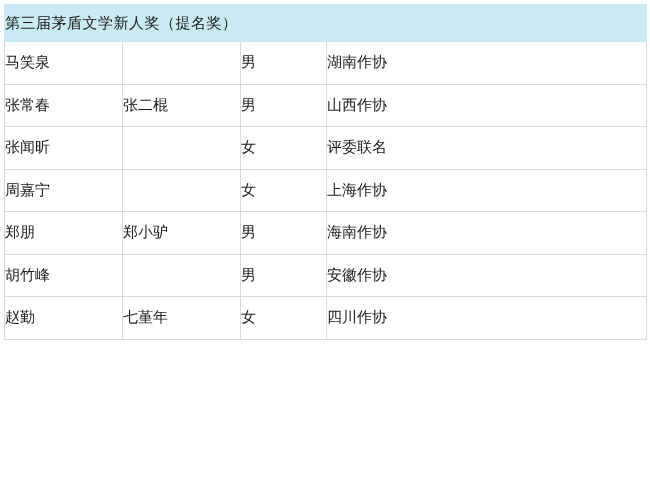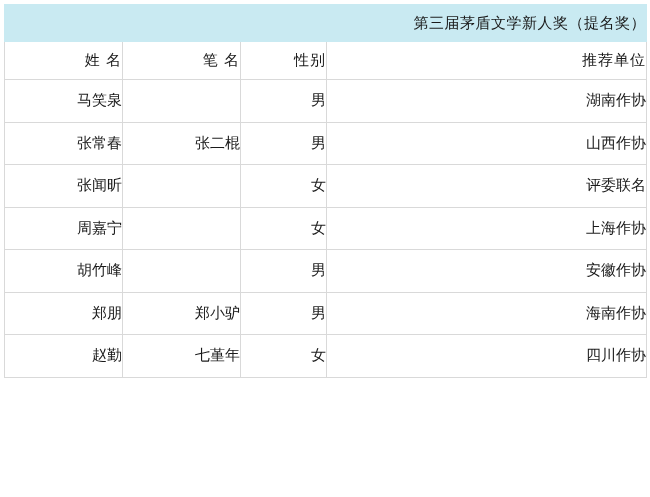--- a/index.html
+++ b/index.html
@@ -19,21 +19,21 @@
     padding: 4px 4px 0 4px;
   }
   table.award-table {
     width: 642px;
     border-collapse: collapse;
     table-layout: fixed;
   }
   table.award-table td,
   table.award-table th {
     border: 1px solid #d9d9d9;
-    text-align: right;
+    text-align: left;
     vertical-align: middle;
     font-weight: normal;
     font-size: 15px;
     color: #1a1a1a;
     padding: 0;
   }
   .title-cell {
     background: #c9eaf2;
     height: 36px;
     font-size: 15.5px;
@@ -66,26 +66,20 @@
     <colgroup>
       <col class="col-name">
       <col class="col-pen">
       <col class="col-sex">
       <col class="col-unit">
     </colgroup>
     <tbody>
       <tr>
         <td class="title-cell" colspan="4">第三届茅盾文学新人奖（提名奖）</td>
       </tr>
-      <tr class="header-row">
-        <td>姓 名</td>
-        <td>笔 名</td>
-        <td>性别</td>
-        <td>推荐单位</td>
-      </tr>
 
       <tr class="body-row">
         <td>马笑泉</td>
         <td></td>
         <td>男</td>
         <td>湖南作协</td>
       </tr>
       <tr class="body-row">
         <td>张常春</td>
         <td>张二棍</td>
@@ -98,30 +92,30 @@
         <td>女</td>
         <td>评委联名</td>
       </tr>
       <tr class="body-row">
         <td>周嘉宁</td>
         <td></td>
         <td>女</td>
         <td>上海作协</td>
       </tr>
       <tr class="body-row">
+        <td>郑朋</td>
+        <td>郑小驴</td>
+        <td>男</td>
+        <td>海南作协</td>
+      </tr>
+      <tr class="body-row">
         <td>胡竹峰</td>
         <td></td>
         <td>男</td>
         <td>安徽作协</td>
-      </tr>
-      <tr class="body-row">
-        <td>郑朋</td>
-        <td>郑小驴</td>
-        <td>男</td>
-        <td>海南作协</td>
       </tr>
       <tr class="body-row">
         <td>赵勤</td>
         <td>七堇年</td>
         <td>女</td>
         <td>四川作协</td>
       </tr>
     </tbody>
   </table>
 </div>

